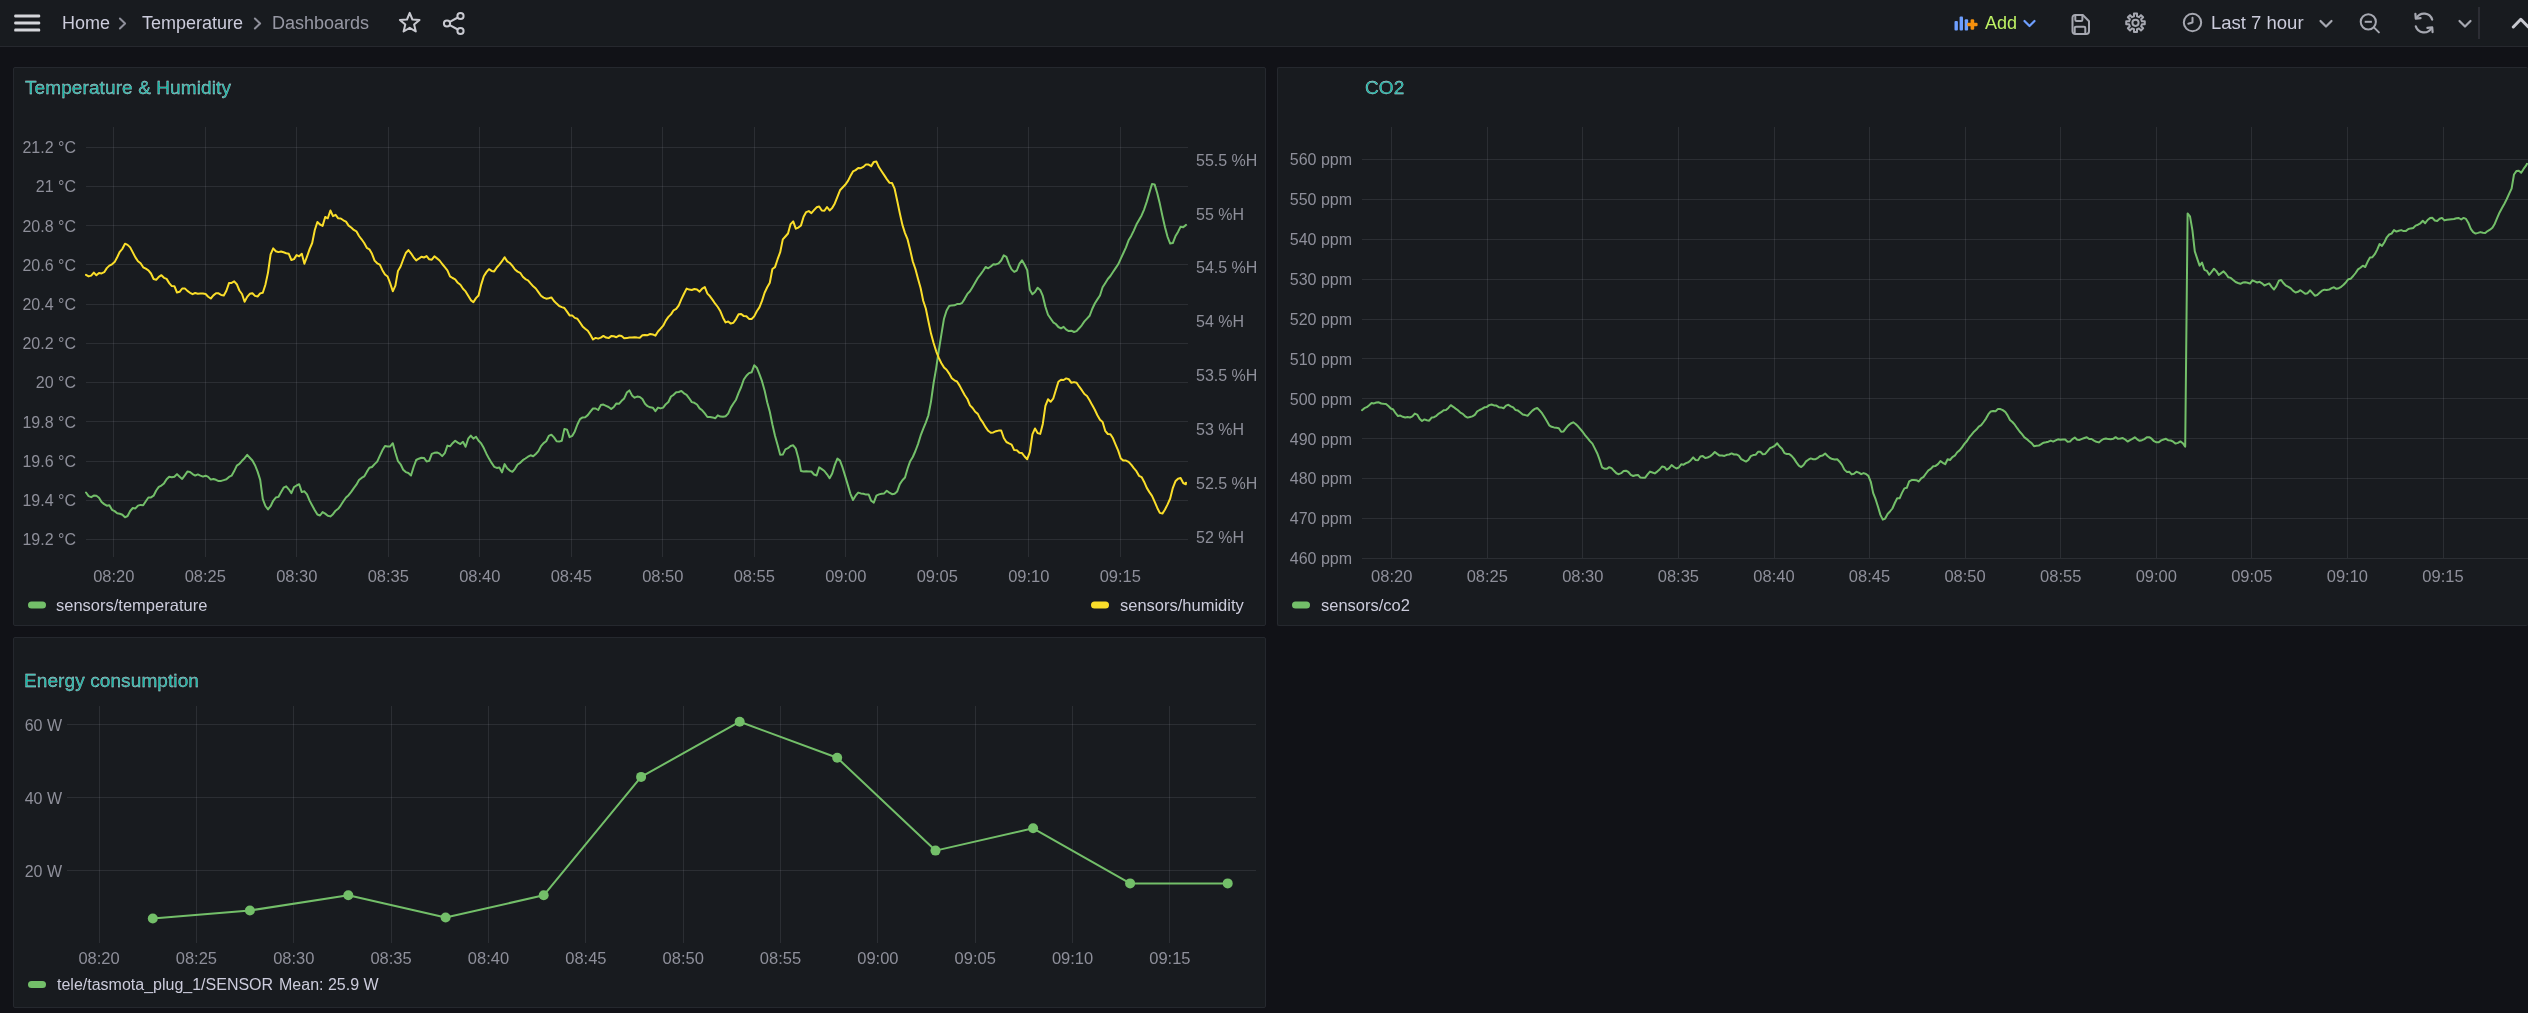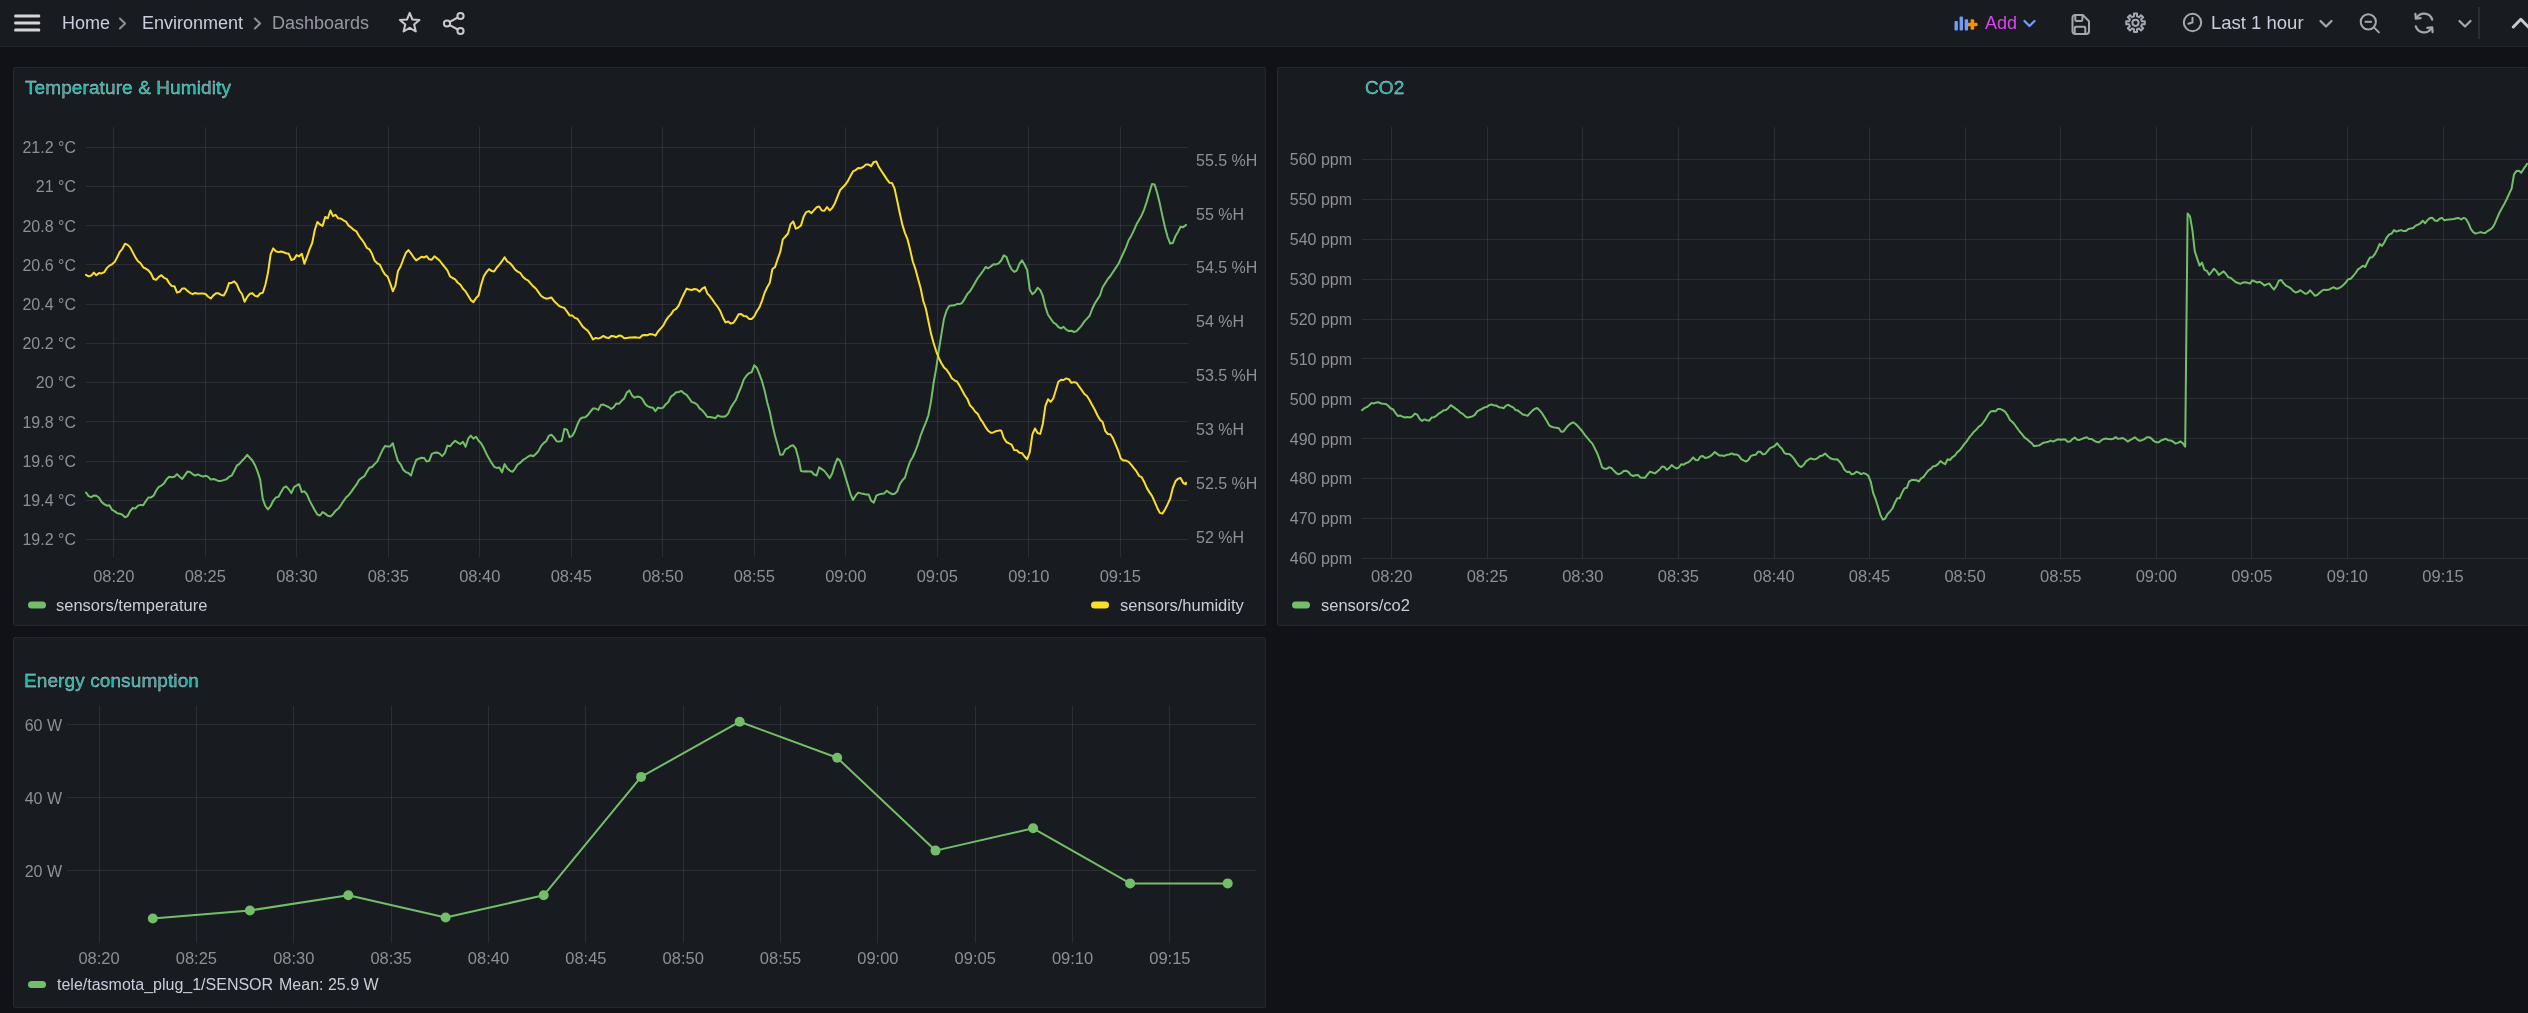--- a/index.html
+++ b/index.html
@@ -1,20 +1,20 @@
 <!DOCTYPE html>
 <html><head><meta charset="utf-8"><title>Environment - Dashboards - Grafana</title>
 <style>
 *{margin:0;padding:0;box-sizing:border-box}
 html,body{width:2528px;height:1013px;background:#111217;font-family:"Liberation Sans",sans-serif;overflow:hidden}
 body{position:relative}
 .nav{position:absolute;left:0;top:0;width:2528px;height:47px;background:#181b1f;border-bottom:1px solid #26282e}
 .crumb{position:absolute;top:0;height:47px;line-height:46px;font-size:18px;color:#ccccdc;white-space:nowrap}
 .dim{color:rgba(204,204,220,0.70)}
-.blue{color:#d946ef}
+.blue{color:#bef264}
 .panel{position:absolute;background:#181b1f;border:1px solid #25282e;border-radius:2px}
 .ptitle{position:absolute;font-size:19px;color:#14b8a6;white-space:nowrap;letter-spacing:0.1px;-webkit-text-stroke:0.3px #d8d9e3}
 </style></head>
 <body>
 <div class="nav"></div>
 <div class="panel" style="left:13px;top:67px;width:1253px;height:559px"></div>
 <div class="panel" style="left:1277px;top:67px;width:1251px;height:559px;border-right:none"></div>
 <div class="panel" style="left:13px;top:637px;width:1253px;height:371px"></div>
 <div class="ptitle" style="left:25px;top:77px">Temperature &amp; Humidity</div>
 <div class="ptitle" style="left:1365px;top:77px">CO2</div>
@@ -176,24 +176,24 @@
       <rect x="1091" y="601.5" width="18" height="7" rx="3.5" fill="#FADE2A"></rect>
       <text x="1120" y="610.5">sensors/humidity</text>
       <rect x="1292" y="601.5" width="18" height="7" rx="3.5" fill="#73BF69"></rect>
       <text x="1321" y="610.5">sensors/co2</text>
       <rect x="28" y="981" width="18" height="7" rx="3.5" fill="#73BF69"></rect>
       <text x="57" y="990" font-size="16">tele/tasmota_plug_1/SENSOR</text>
       <text x="279" y="990" font-size="16">Mean: 25.9 W</text>
     </g>
   </svg>
 <div class="crumb" style="left:62px">Home</div>
-<div class="crumb" style="left:142px">Environment</div>
+<div class="crumb" style="left:142px">Temperature</div>
 <div class="crumb dim" style="left:272px">Dashboards</div>
 <div class="crumb blue" style="left:1985px">Add</div>
-<div class="crumb" style="left:2211px;font-size:18.5px">Last 1 hour</div>
+<div class="crumb" style="left:2211px;font-size:18.5px">Last 7 hour</div>
 <svg width="2528" height="47" viewBox="0 0 2528 47" style="position:absolute;left:0;top:0">
     <rect x="14.2" y="14.4" width="26" height="3.1" rx="1.2" fill="#d4d5da"></rect>
     <rect x="14.2" y="21.4" width="26" height="3.1" rx="1.2" fill="#d4d5da"></rect>
     <rect x="14.2" y="28.5" width="26" height="3.1" rx="1.2" fill="#d4d5da"></rect>
     <polyline points="119.9,18.5 125.1,23.5 119.9,28.5" fill="none" stroke="#8e8f9a" stroke-width="2" stroke-linecap="round" stroke-linejoin="round"></polyline>
     <polyline points="254.9,18.5 260.1,23.5 254.9,28.5" fill="none" stroke="#8e8f9a" stroke-width="2" stroke-linecap="round" stroke-linejoin="round"></polyline>
     <polygon points="409.7,12.9 412.4,19.5 419.5,20.0 414.1,24.6 415.8,31.5 409.7,27.8 403.6,31.5 405.3,24.6 399.9,20.0 407.0,19.5" fill="none" stroke="#c8c9d0" stroke-width="2" stroke-linejoin="round"></polygon>
     <g stroke="#c8c9d0" stroke-width="2" fill="none">
       <circle cx="447" cy="23.5" r="3.1"></circle>
       <circle cx="460.5" cy="16.0" r="3.1"></circle>

